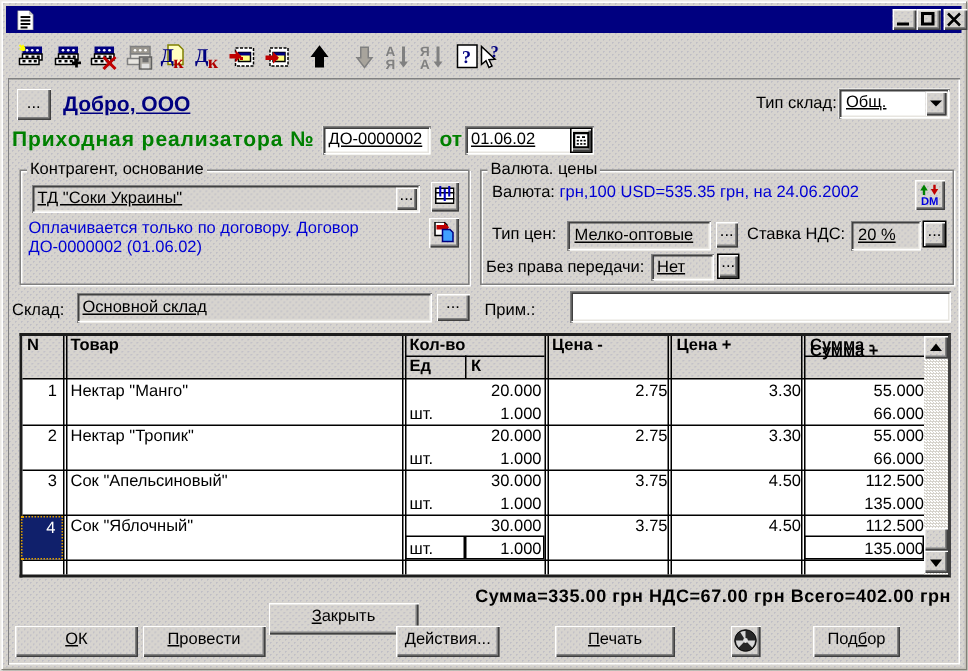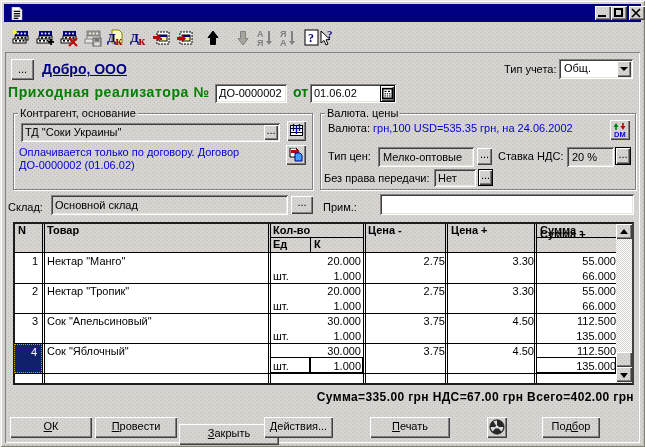--- a/index.html
+++ b/index.html
@@ -14,21 +14,21 @@
 .titlebar { position:absolute; left:4px; top:4px; width:637px; height:18px; background:#000080; }
 .titletext { position:absolute; left:23px; top:3px; color:#fff; font-weight:bold; font-size:12px; white-space:nowrap; }
 .tbtn { position:absolute; width:16px; height:14px; top:2px; background:#d6d3cc;
   box-shadow: inset 1px 1px 0 #fff, inset -1px -1px 0 #404040, inset -2px -2px 0 #808080; }
 .btn { position:absolute; background:#d6d3cc; text-align:center;
   box-shadow: inset 1px 1px 0 #fff, inset -1px -1px 0 #404040, inset -2px -2px 0 #808080; }
 .btnf { position:absolute; background:#d6d3cc; text-align:center; border:1px solid #000;
   box-shadow: inset 1px 1px 0 #fff, inset -1px -1px 0 #404040, inset -2px -2px 0 #808080; }
 .sunken { background:#fff; box-shadow: inset 1px 1px 0 #808080, inset -1px -1px 0 #fff, inset 2px 2px 0 #404040, inset -2px -2px 0 #e7e5e0; }
 .sunkeng { background:#d6d3cc; box-shadow: inset 1px 1px 0 #808080, inset -1px -1px 0 #fff, inset 2px 2px 0 #404040, inset -2px -2px 0 #e7e5e0; }
-.fieldtext { position:absolute; left:4px; top:3px; white-space:nowrap; }
+.fieldtext { position:absolute; left:4px; top:3px; white-space:nowrap;text-decoration:underline; }
 .group { position:absolute; border:1px solid #808080; box-shadow: inset 1px 1px 0 #fff, 1px 1px 0 #fff; }
 .gcap { position:absolute; background:#d6d3cc; padding:0 2px; line-height:13px; }
 .blue { color:#0000d4; }
 .hline { position:absolute; height:1px; background:#000; }
 .vline { position:absolute; width:1px; background:#000; }
 .cell { position:absolute; white-space:nowrap; line-height:15px; height:15px; }
 .rt { text-align:right; }
 .bold { font-weight:bold; }
 .dith, .win, .btn, .btnf, .sunkeng, .gcap, .tbtn { background-color:#d7d4cf; background-image: radial-gradient(circle at 0.5px 0.5px, #bfbec6 0 0.5px, rgba(191,190,198,0) 0.6px), radial-gradient(circle at 0.5px 0.5px, #bfbec6 0 0.5px, rgba(191,190,198,0) 0.6px); background-size: 4px 4px; background-position: 0 0, 2px 2px; }
 </style>
@@ -163,21 +163,21 @@
     <div class="abs" style="left:317px;top:29px;width:18px;height:18px"><svg width="18" height="18" viewBox="0 0 18 18">
         <path d="M4 2 L4 14 L7 11.5 L9 16 L11 15 L9 10.8 L13 10.5 Z" fill="#fff" stroke="#000"></path>
         <text x="10" y="9" font-size="11" font-weight="bold" fill="#000080" font-family="Liberation Serif">?</text>
       </svg></div>
   </div>
 
 <div class="abs" style="left:5px;top:52px;width:635px;height:391px;box-shadow: inset 1px 1px 0 #808080, inset -1px -1px 0 #fff;"></div>
 
 <div class="btn" style="left:11px;top:59px;width:23px;height:21px;line-height:20px">...</div>
 <div class="abs bold" style="left:42px;top:61px;font-size:14px;color:#000080;text-decoration:underline">Добро, ООО</div>
-<div class="abs" style="left:504px;top:63px">Тип учета:</div>
+<div class="abs" style="left:504px;top:63px">Тип склад:</div>
 <div class="abs sunken" style="left:559px;top:59px;width:74px;height:20px">
   <div class="fieldtext" style="top:3px;left:5px">Общ.</div>
   <div class="btn" style="right:2px;top:2px;width:14px;height:16px">
       <div class="abs" style="left:3px;top:6px;width:0;height:0;border:4px solid transparent;border-top:4px solid #000;border-bottom:none"></div>
     </div>
 </div>
 
 <div class="abs bold" style="left:8px;top:84px;font-size:14px;letter-spacing:0.62px;color:#008000">Приходная реализатора №</div>
 <div class="abs sunken" style="left:215px;top:84px;width:72px;height:19px">
     <div class="fieldtext">ДО-0000002</div>
@@ -339,21 +339,21 @@
         <div class="abs" style="left:4px;top:6px;border:4px solid transparent;border-top:5px solid #000;border-bottom:none"></div>
       </div>
       <div class="btn" style="left:601px;top:128px;width:16px;height:15px"></div>
     </div>
   </div>
 
 <div class="abs bold" style="left:0;top:390px;width:634px;text-align:right;font-size:12px;letter-spacing:0.38px">Сумма=335.00 грн НДС=67.00 грн Всего=402.00 грн</div>
 
 <div class="btn" style="left:10px;top:417px;width:82px;height:21px;line-height:19px"><span style="text-decoration:underline">О</span>К</div>
 <div class="btn" style="left:95px;top:417px;width:82px;height:21px;line-height:19px"><span style="text-decoration:underline">П</span>ровести</div>
-<div class="btn" style="left:179px;top:424px;width:100px;height:21px;line-height:19px"><span style="text-decoration:underline">З</span>акрыть</div>
+<div class="btn" style="left:179px;top:402px;width:100px;height:21px;line-height:19px"><span style="text-decoration:underline">З</span>акрыть</div>
 <div class="btn" style="left:264px;top:417px;width:69px;height:21px;line-height:19px"><span style="text-decoration:underline">Д</span>ействия...</div>
 <div class="btn" style="left:370px;top:417px;width:80px;height:21px;line-height:19px"><span style="text-decoration:underline">П</span>ечать</div>
 <div class="btn" style="left:487px;top:417px;width:20px;height:21px">
   <svg width="16" height="16" style="margin-top:2px" viewBox="0 0 16 16">
     <circle cx="8" cy="8" r="7.2" fill="#282828" stroke="#000" stroke-width="0.6"></circle>
     <circle cx="8" cy="8" r="1.6" fill="#e8e8e8"></circle>
     <path d="M8 8 L4.5 2.5 A6.4 6.4 0 0 1 8 1.6 Z" fill="#d8d8d8"></path>
     <path d="M8 8 L14.4 8 A6.4 6.4 0 0 1 12.5 12.6 Z" fill="#d8d8d8"></path>
     <path d="M8 8 L3.5 12.6 A6.4 6.4 0 0 1 1.6 8 Z" fill="#d8d8d8"></path>
   </svg>

